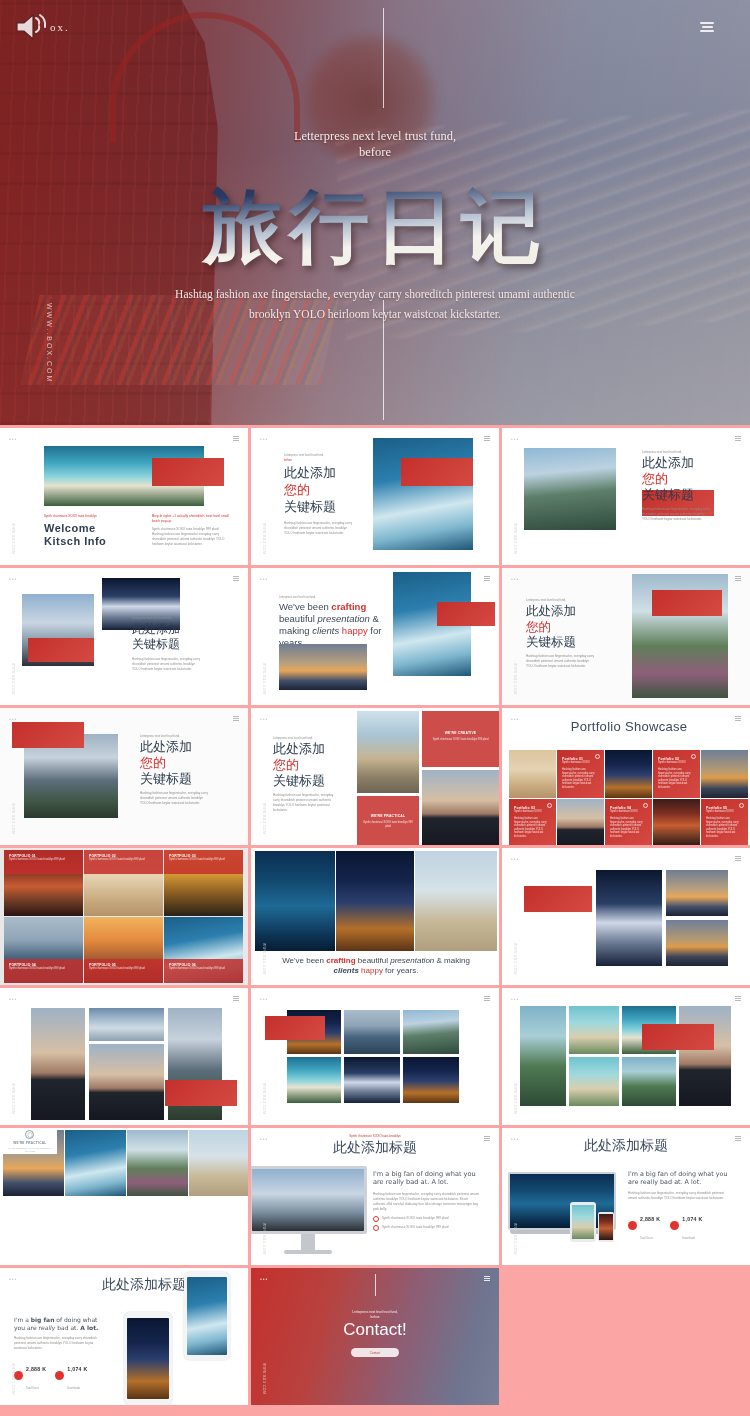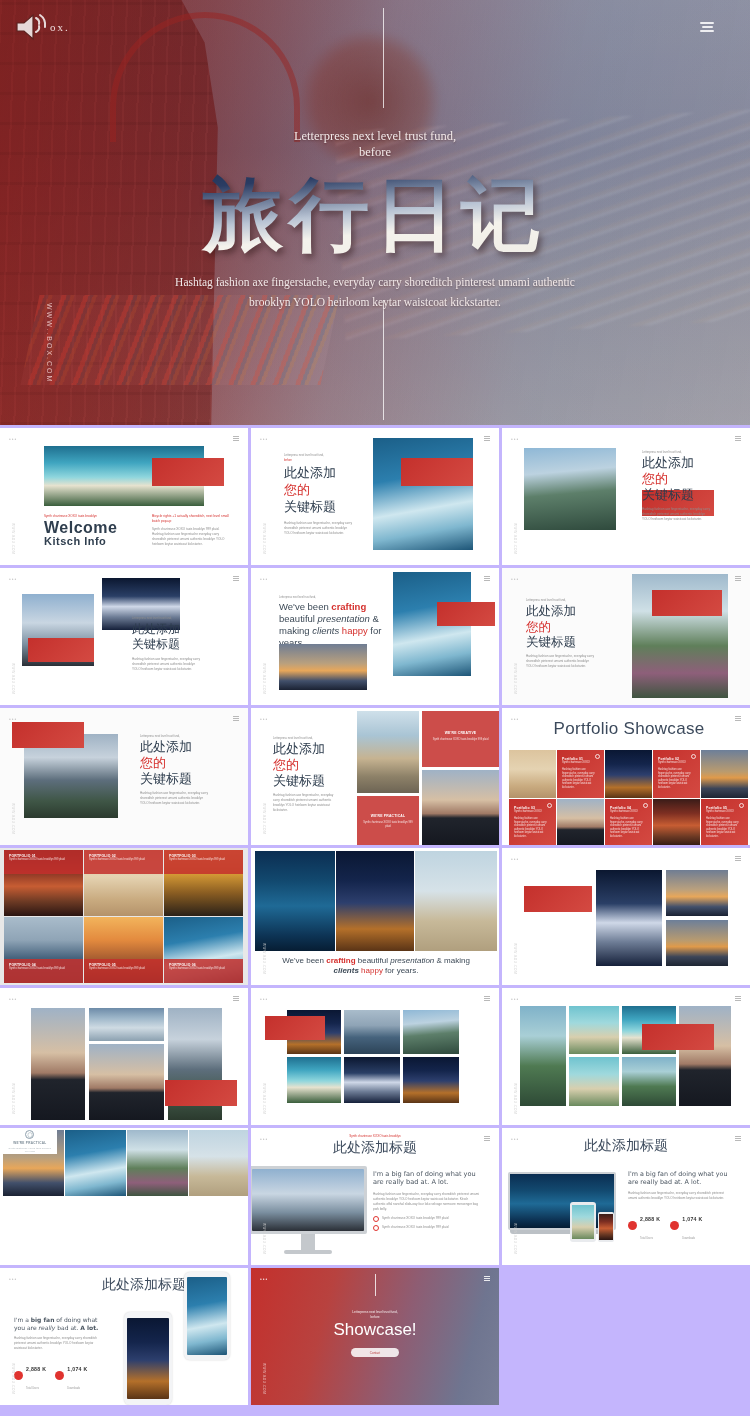--- a/index.html
+++ b/index.html
@@ -1,21 +1,21 @@
 <!DOCTYPE html>
 <html><head>
 <meta charset="utf-8">
 <style>
   * { box-sizing: border-box; margin:0; padding:0; }
   html,body{
     width:750px; height:1416px; overflow:hidden;
     background:#d9d9d9;
     font-family:"Liberation Sans", sans-serif;
   }
-  .page{ width:750px; height:1416px; position:relative; background:#c4b5fd; }
+  .page{ width:750px; height:1416px; position:relative; background:#fca5a5; }
 
   
   .hero{
     position:relative; width:750px; height:425px; overflow:hidden;
     background:#8a6d7a;
   }
   .hero .photo{
     position:absolute; inset:0;
     background:
       linear-gradient(110deg, rgba(30,40,70,.30) 0%, rgba(120,130,160,.18) 45%, rgba(160,160,175,.12) 100%),
@@ -86,21 +86,21 @@
   .menu-ic i{ display:block; height:2px; background:rgba(255,255,255,.85); margin-bottom:2px; border-radius:1px; }
   .menu-ic i:nth-child(2){ width:11px; margin-left:2px; }
   .menu-ic i:nth-child(3){ width:14px; }
 
   .hero-center{ position:absolute; left:0; right:0; top:128px; text-align:center; z-index:7; }
   .hero-kicker{
     color:#f3eaea; font-size:12.5px; line-height:16px; font-family:"Liberation Serif", serif;
     text-shadow:0 1px 2px rgba(60,20,20,.45);
   }
   .hero-title{
-    margin-top:12px; font-size:80px; line-height:86px; font-weight:bold; letter-spacing:6px;
+    margin-top:24px; font-size:80px; line-height:86px; font-weight:bold; letter-spacing:6px;
     color:#f2efe8;
     background:linear-gradient(175deg,#1d2b4a 0%, #2a3c63 22%, #b9c4d4 48%, #f4f2ec 62%, #efece4 100%);
     -webkit-background-clip:text; background-clip:text; -webkit-text-fill-color:transparent;
     filter:drop-shadow(3px 4px 3px rgba(40,15,15,.45));
     font-family:"DejaVu Sans", sans-serif;
   }
   .hero-sub{
     margin:14px auto 0; width:430px; color:#f2e9e9; font-size:11.5px; line-height:20px;
     font-family:"Liberation Serif", serif; text-shadow:0 1px 2px rgba(60,20,20,.4);
   }
@@ -226,21 +226,21 @@
       <div class="dots">•••</div>
       <div class="mini-menu">
           <i></i>
           <i></i>
           <i></i>
         </div>
       <div class="imgbox ph sea" style="left:44px;top:18px;width:160px;height:60px;"></div>
       <div class="redbox" style="position:absolute;left:152px;top:30px;width:72px;height:28px;"></div>
       <div style="position:absolute;left:44px;top:86px;width:100px;">
         <div class="tiny rd">Synth chartreuse XOXO taxis brooklyn</div>
-        <div class="s-title" style="margin-top:3px;font-size:16px;color:#2f3e4e;">Welcome</div>
+        <div class="s-title" style="margin-top:3px;font-size:11px;color:#2f3e4e;">Welcome</div>
         <div class="s-title" style="font-size:11px;color:#2f3e4e;">Kitsch Info</div>
       </div>
       <div style="position:absolute;left:152px;top:86px;width:78px;">
         <div class="tiny rd" style="font-size:3.3px;">Bicycle rights +1 actually shoreditch, next level small batch pop-up</div>
         <div class="tiny" style="margin-top:3px;">Synth chartreuse XOXO taxis brooklyn 999 plaid. Hashtag fashion axe fingerstache everyday carry shoreditch pinterest umami authentic brooklyn YOLO heirloom keytar waistcoat kickstarter.</div>
       </div>
       <div class="vtag">WWW.BOX.COM</div>
     </div>
 
     <div class="slide">
@@ -380,21 +380,21 @@
       <div class="vtag">WWW.BOX.COM</div>
     </div>
 
     <div class="slide">
       <div class="dots">•••</div>
       <div class="mini-menu">
           <i></i>
           <i></i>
           <i></i>
         </div>
-      <div style="position:absolute;left:6px;right:0;top:11px;text-align:center;font-size:17px;color:#3c4a5c;letter-spacing:.3px;">Portfolio Showcase</div>
+      <div style="position:absolute;left:6px;right:0;top:11px;text-align:center;font-size:13px;color:#3c4a5c;letter-spacing:.3px;">Portfolio Showcase</div>
       <div style="position:absolute;left:7px;top:42px;display:grid;grid-template-columns:repeat(5,47px);grid-auto-rows:48px;gap:1px;">
         <div class="ph sand"></div>
         <div class="pf-card redbox" style="position:relative;padding:7px 5px;">
           <div class="pf-ic"></div>
           <div class="pf-ttl">Portfolio 01</div>
           <div class="pf-sub">Synth chartreuse XOXO</div>
           <div class="pf-bd" style="margin-top:4px;">Hashtag fashion axe fingerstache, everyday carry shoreditch pinterest umami authentic brooklyn YOLO heirloom keytar waistcoat kickstarter.</div>
         </div>
         <div class="ph night"></div>
         <div class="pf-card redbox" style="position:relative;padding:7px 5px;">
@@ -700,20 +700,20 @@
       <div class="dots" style="color:rgba(255,255,255,.8)">•••</div>
       <div class="mini-menu">
           <i style="background:rgba(255,255,255,.85)"></i>
           <i style="background:rgba(255,255,255,.85)"></i>
           <i style="background:rgba(255,255,255,.85)"></i>
         </div>
       <div style="position:absolute;left:124px;top:6px;width:1px;height:22px;background:rgba(255,255,255,.8);"></div>
       <div style="position:absolute;left:0;right:0;top:42px;text-align:center;color:#fff;">
         <div style="font-size:3.2px;line-height:4.6px;white-space:pre-line;opacity:.9;">Letterpress next level trust fund,
 before</div>
-        <div style="font-size:17px;line-height:21px;">Showcase!</div>
+        <div style="font-size:17px;line-height:21px;">Contact!</div>
         <div style="margin:8px auto 0;width:48px;height:9px;border-radius:5px;background:rgba(255,255,255,.85);font-size:3px;color:#b44;display:flex;align-items:center;justify-content:center;">Contact</div>
       </div>
       <div class="vtag" style="color:rgba(255,255,255,.7)">WWW.BOX.COM</div>
     </div>
 
   </div>
 </div>
 
 </body></html>

